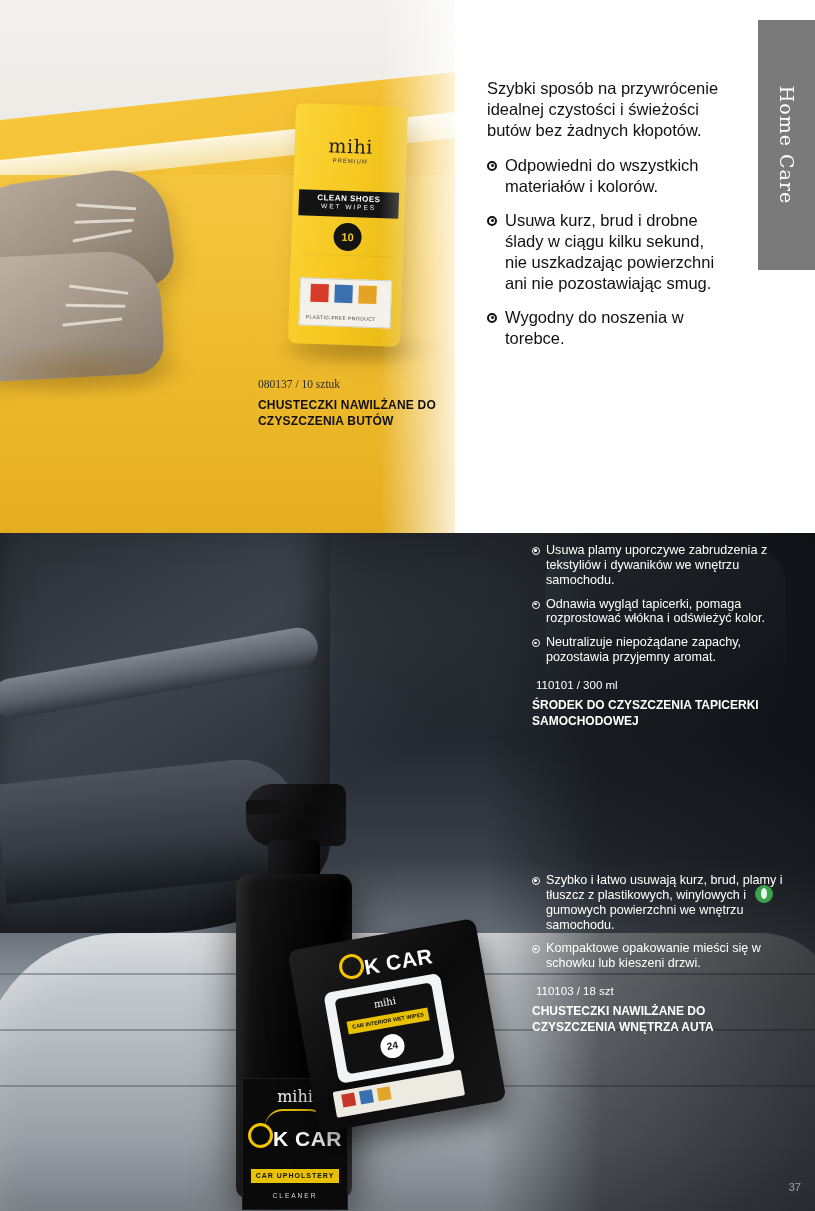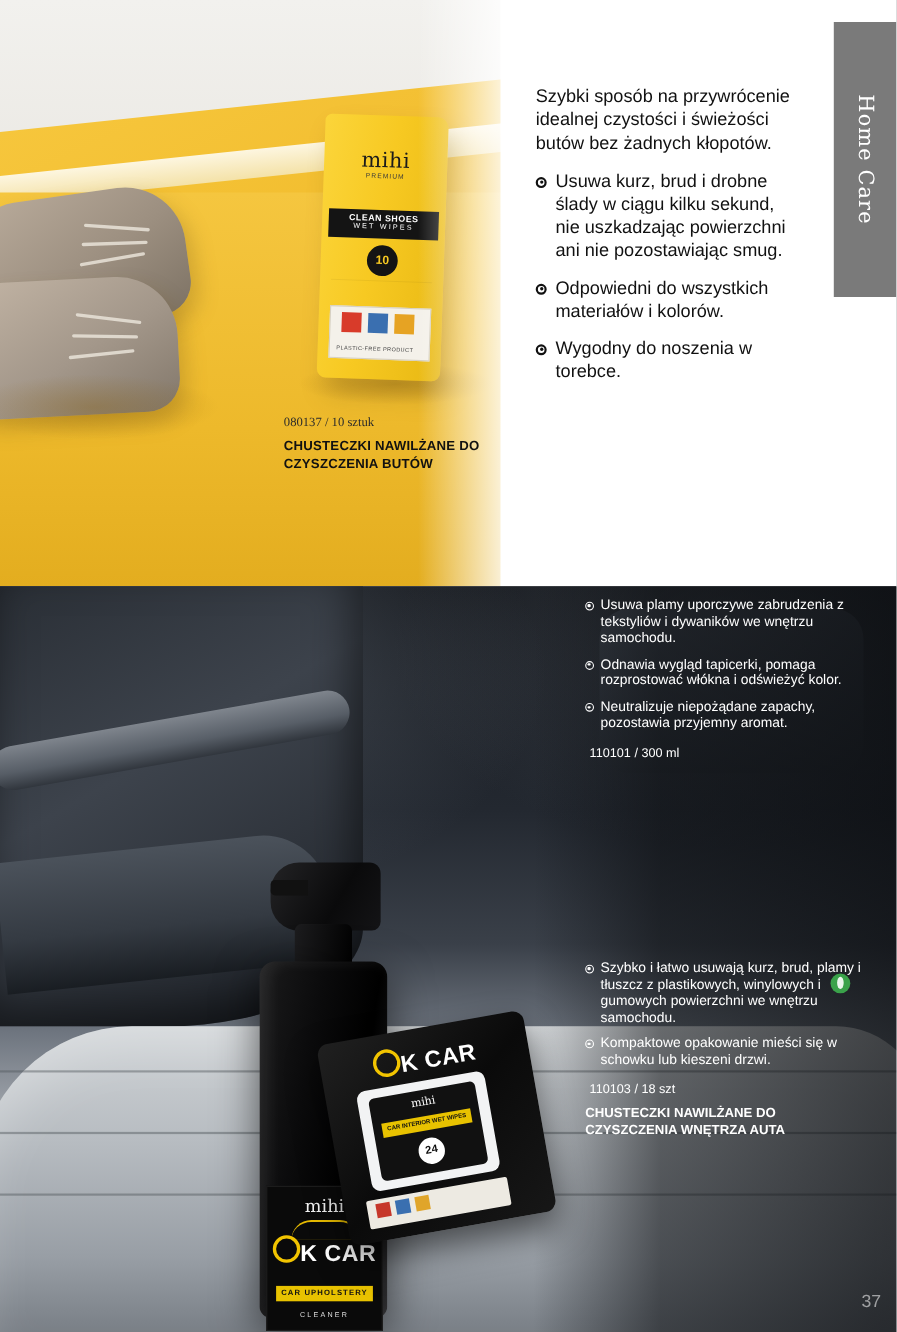--- a/index.html
+++ b/index.html
@@ -567,21 +567,21 @@
     position: absolute;
     left: 6px; top: 3px;
     width: 6px; height: 11px;
     border-radius: 50% 50% 50% 50%;
     background: #fff;
     opacity: .9;
   }
   .page-num {
     position: absolute;
     right: 14px; bottom: 18px;
-    font-size: 16px;
+    font-size: 11px;
     color: rgba(255,255,255,.55);
   }
 </style>
 </head>
 <body>
 
 <div class="page-top">
 
   <div class="top-wall"></div>
   <div class="top-wall-shadow"></div>
@@ -625,25 +625,25 @@
   <div class="top-caption">
     <div class="code-line">080137 / 10 sztuk</div>
     <div class="prod-name">CHUSTECZKI NAWILŻANE DO CZYSZCZENIA BUTÓW</div>
   </div>
 
   <div class="top-text">
     <p class="lead">Szybki sposób na przywrócenie idealnej czystości i świeżości butów bez żadnych kłopotów.</p>
     <ul class="bullets">
       <li>
         <span class="dot"></span>
-        <span>Usuwa kurz, brud i drobne ślady w ciągu kilku sekund, nie uszkadzając powierzchni ani nie pozostawiając smug.</span>
+        <span>Odpowiedni do wszystkich materiałów i kolorów.</span>
       </li>
       <li>
         <span class="dot"></span>
-        <span>Odpowiedni do wszystkich materiałów i kolorów.</span>
+        <span>Usuwa kurz, brud i drobne ślady w ciągu kilku sekund, nie uszkadzając powierzchni ani nie pozostawiając smug.</span>
       </li>
       <li>
         <span class="dot"></span>
         <span>Wygodny do noszenia w torebce.</span>
       </li>
     </ul>
   </div>
 
   <div class="home-care-tab">
     <span>Home Care</span>
@@ -708,20 +708,21 @@
       <li>
         <span class="dot"></span>
         <span>Odnawia wygląd tapicerki, pomaga rozprostować włókna i odświeżyć kolor.</span>
       </li>
       <li>
         <span class="dot"></span>
         <span>Neutralizuje niepożądane zapachy, pozostawia przyjemny aromat.</span>
       </li>
     </ul>
     <div class="code-line-w">110101 / 300 ml</div>
+    <div class="prod-name-w">ŚRODEK DO CZYSZCZENIA TAPICERKI SAMOCHODOWEJ</div>
   </div>
 
   <div class="txt-block tb2">
     <ul class="bullets-sm">
       <li>
         <span class="dot"></span>
         <span>Szybko i łatwo usuwają kurz, brud, plamy i tłuszcz z plastikowych, winylowych i gumowych powierzchni we wnętrzu samochodu.</span>
       </li>
       <li>
         <span class="dot"></span>

